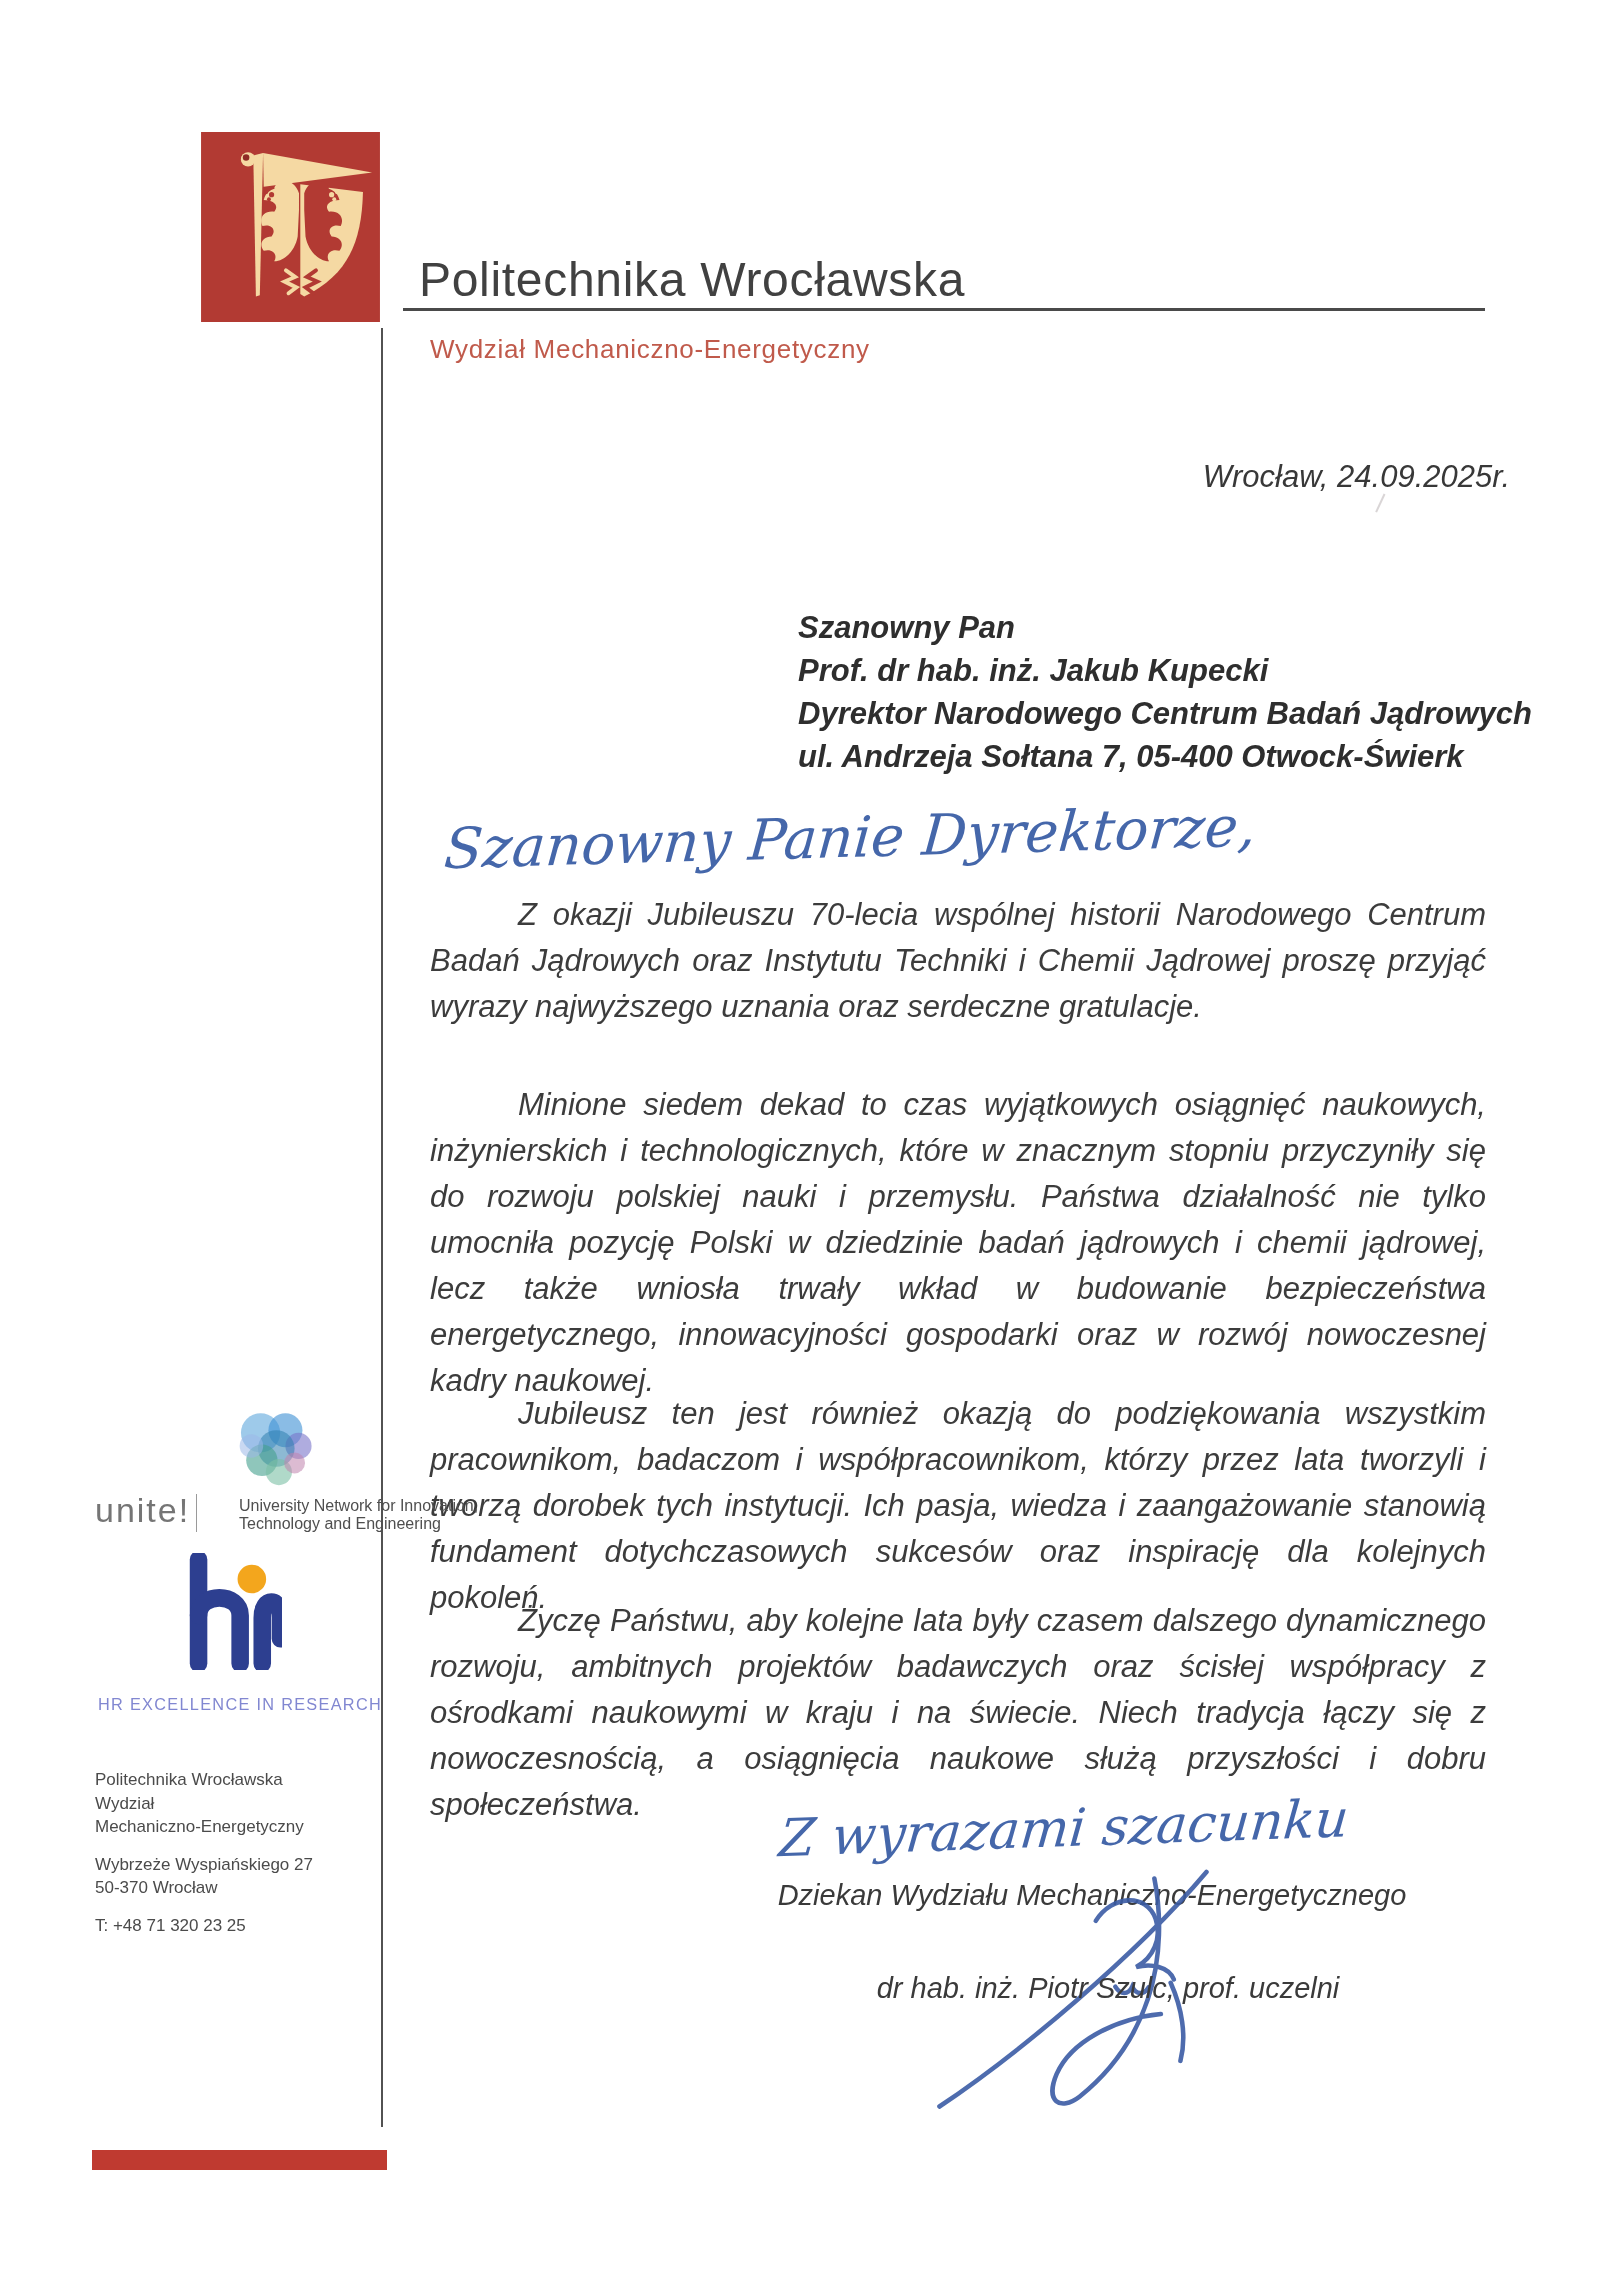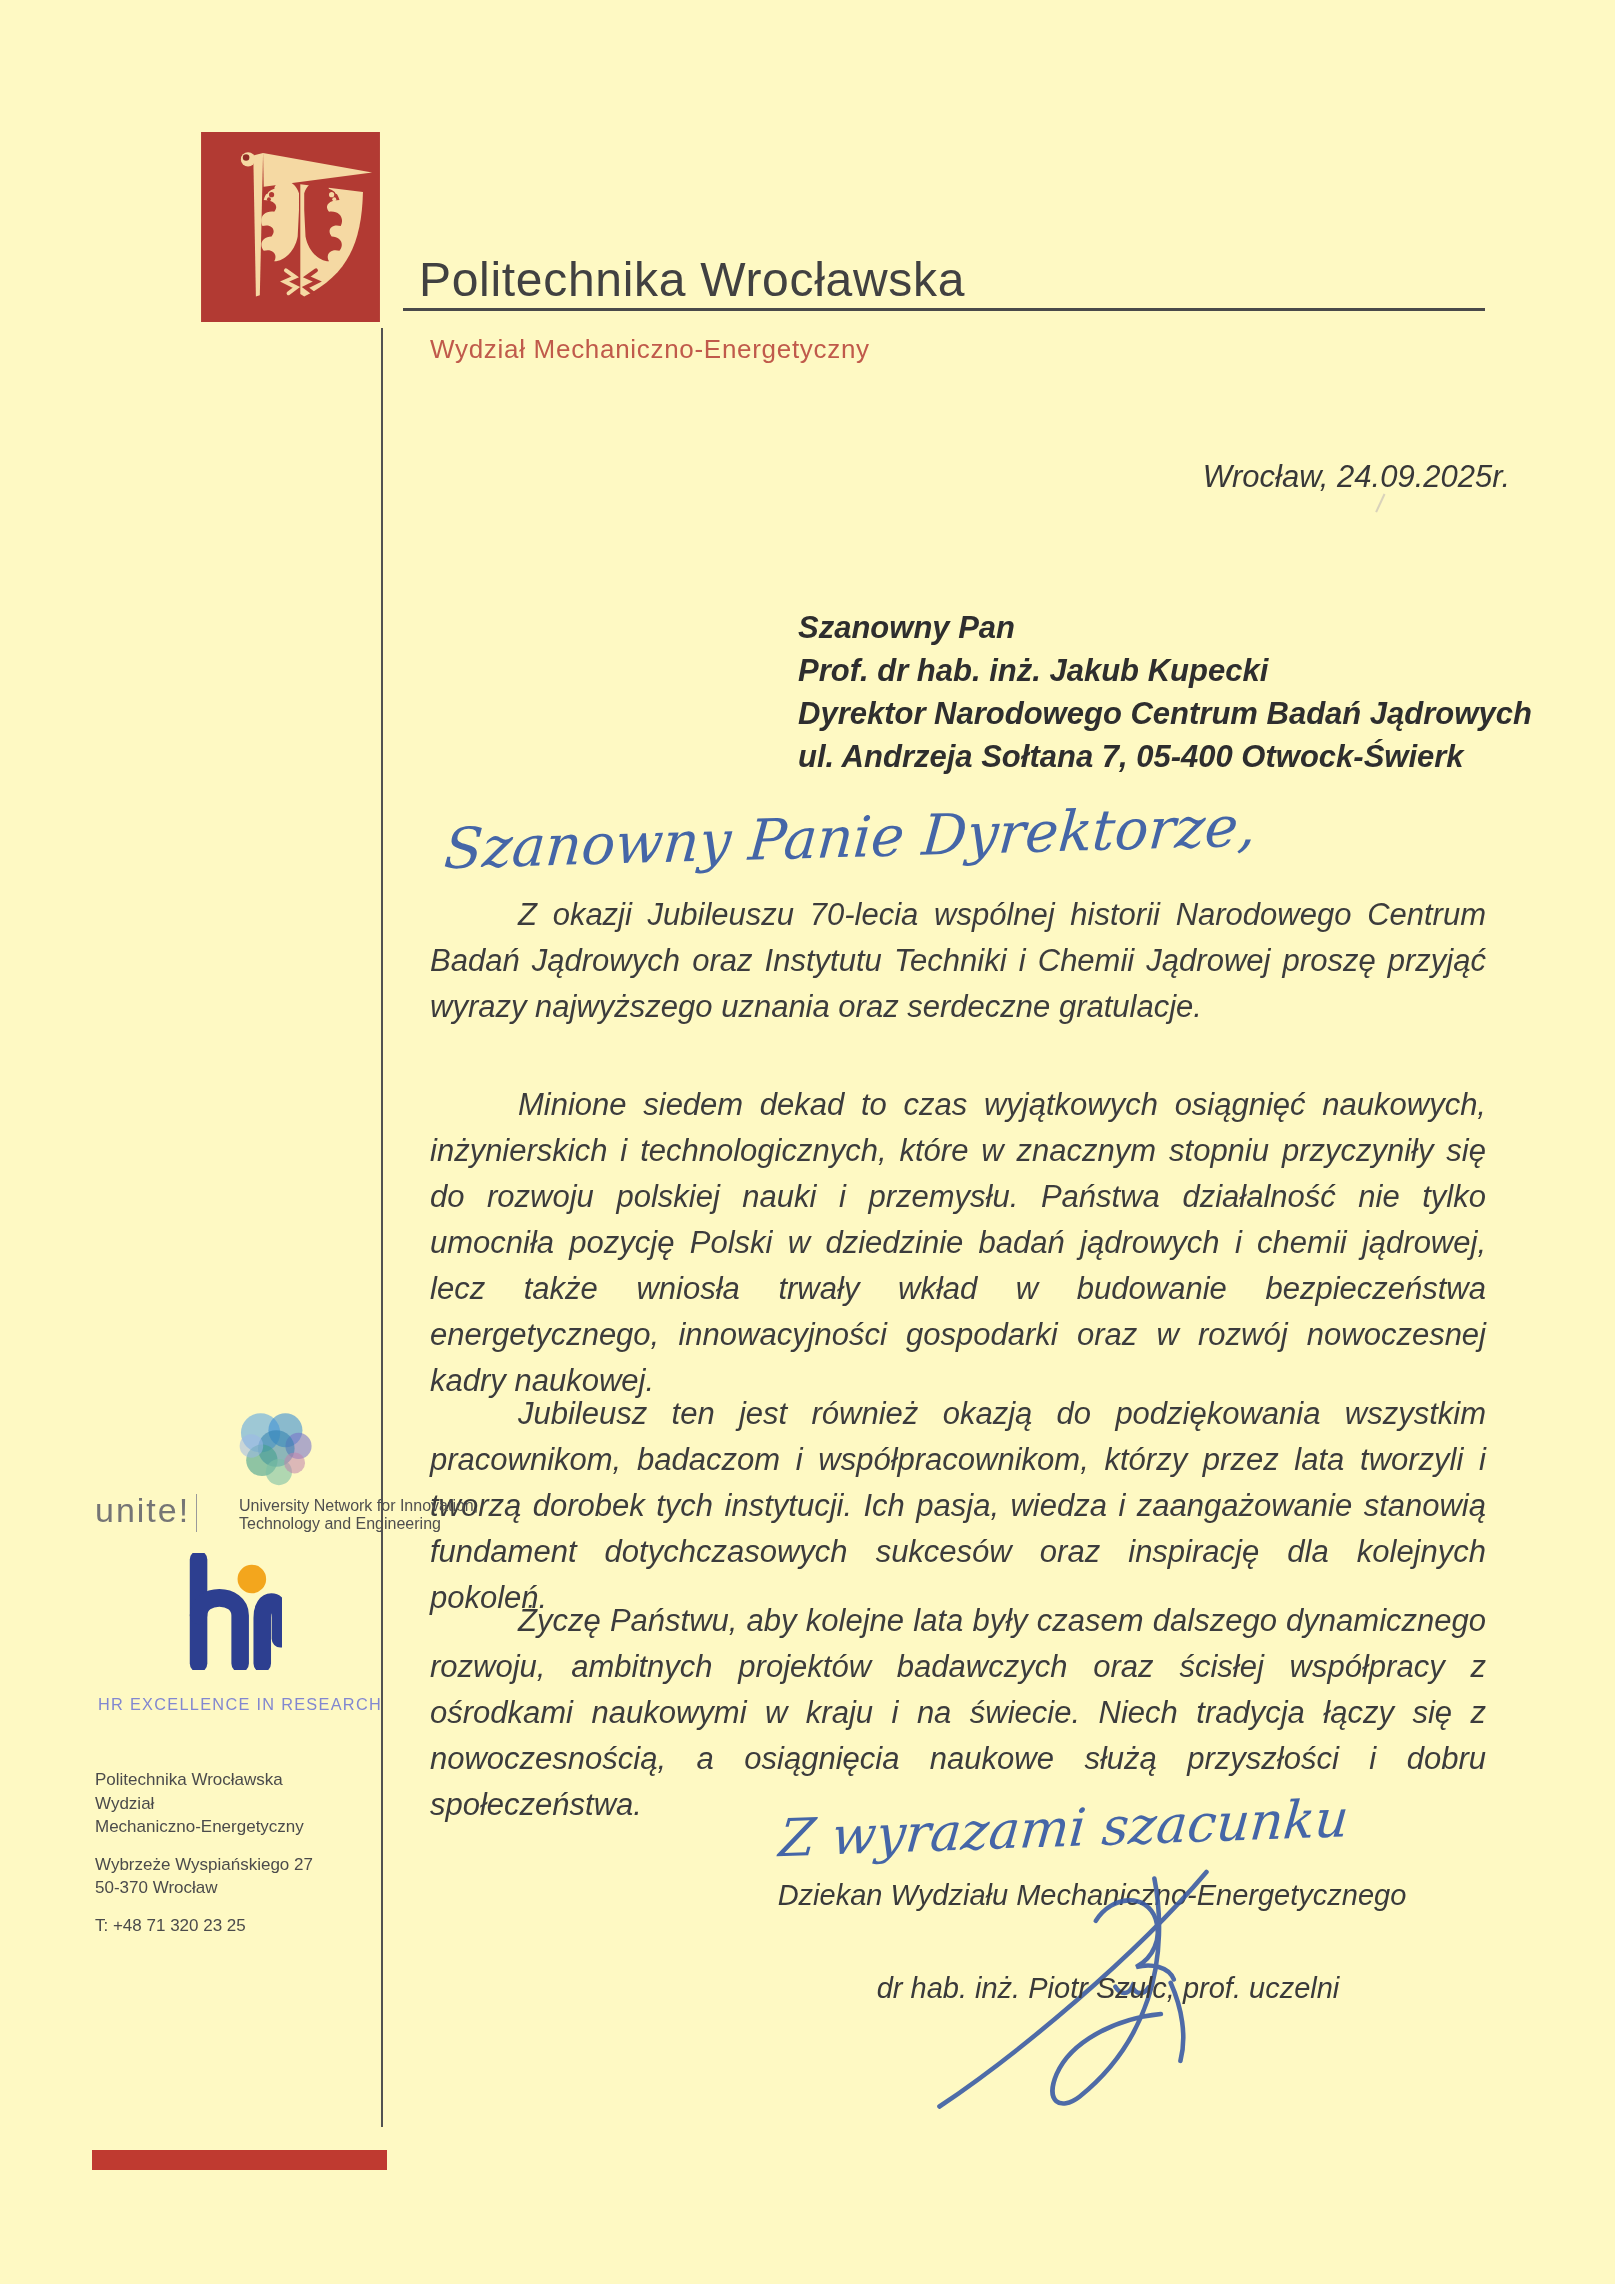--- a/index.html
+++ b/index.html
@@ -1,17 +1,17 @@
 <!DOCTYPE html>
 <html style="font-size:10.4px"><head>
 <meta charset="utf-8">
 <style>
   html,body{margin:0;padding:0;background:#9a9a9a;}
   .page{
-    position:relative;width:1616px;height:2284px;background:#fef9c3;
+    position:relative;width:1616px;height:2284px;background:#ffffff;
     font-family:"Liberation Sans",sans-serif;overflow:hidden;margin:0 auto;
   }
   
   .logo{position:absolute;left:201px;top:132px;width:179px;height:190px;}
   .uni-title{
     position:absolute;left:419px;top:252px;font-size:48px;letter-spacing:0.7px;
     color:#414141;font-weight:400;white-space:nowrap;
   }
   .header-rule{position:absolute;left:403px;top:308px;width:1082px;height:2.6px;background:#4a4a4a;}
   .faculty-subtitle{

